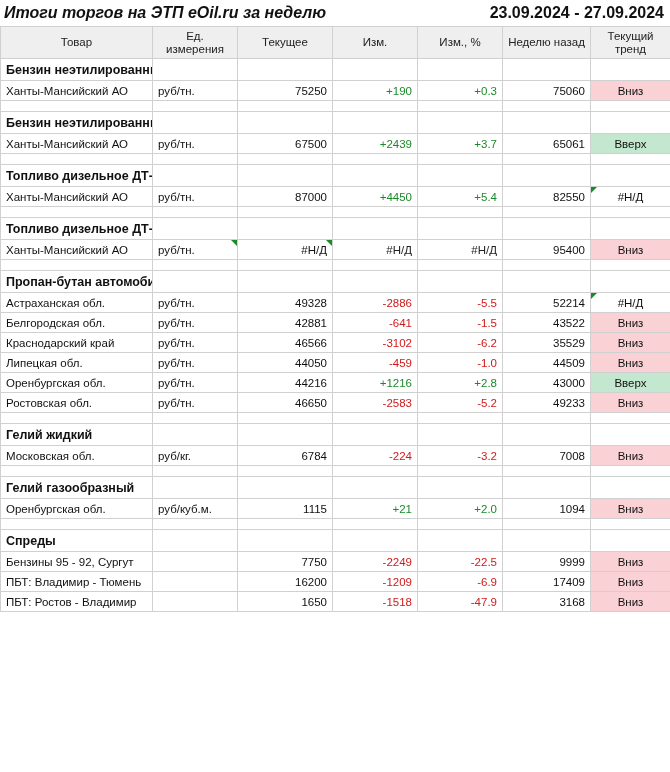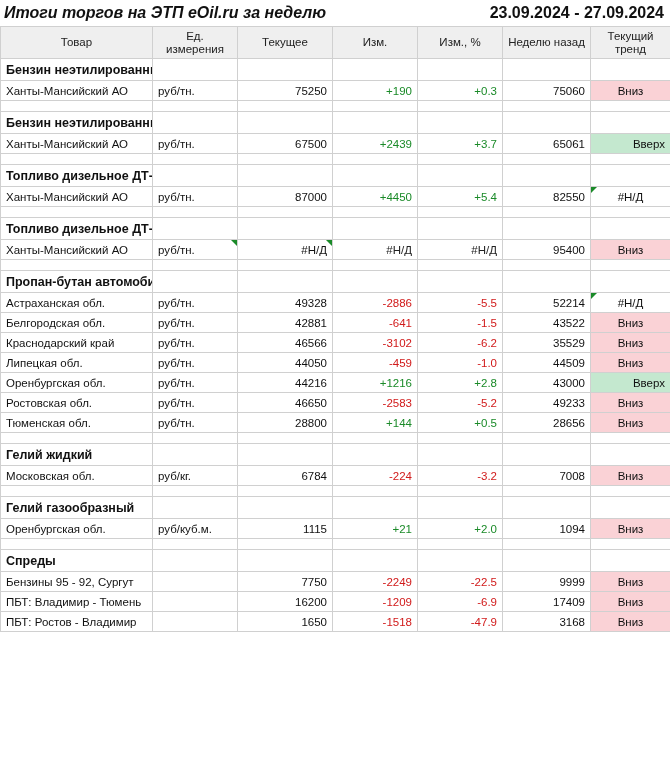--- a/index.html
+++ b/index.html
@@ -110,21 +110,21 @@
   .neutral { color: #222222; }
 
   td.trend-down {
     background: #fad2d6;
     text-align: center;
     color: #111111;
     margin-left: 16px;
   }
   td.trend-up {
     background: #c4e8cf;
-    text-align: right;
+    text-align: center;
     color: #111111;
   }
   td.trend-na {
     background: #ffffff;
     text-align: center;
     color: #111111;
   }
 
   
   td.marker { position: relative; }
@@ -338,29 +338,20 @@
         </tr>
         <tr>
           <td class="left">Ростовская обл.</td>
           <td class="left">руб/тн.</td>
           <td class="num">46650</td>
           <td class="num neg">-2583</td>
           <td class="num neg">-5.2</td>
           <td class="num">49233</td>
           <td class="trend-down">Вниз</td>
         </tr>
-        <tr>
-          <td class="left">Тюменская обл.</td>
-          <td class="left">руб/тн.</td>
-          <td class="num">28800</td>
-          <td class="num pos">+144</td>
-          <td class="num pos">+0.5</td>
-          <td class="num">28656</td>
-          <td class="trend-down">Вниз</td>
-        </tr>
         <tr class="spacer">
           <td></td>
           <td></td>
           <td></td>
           <td></td>
           <td></td>
           <td></td>
           <td></td>
         </tr>
         <tr class="group">

